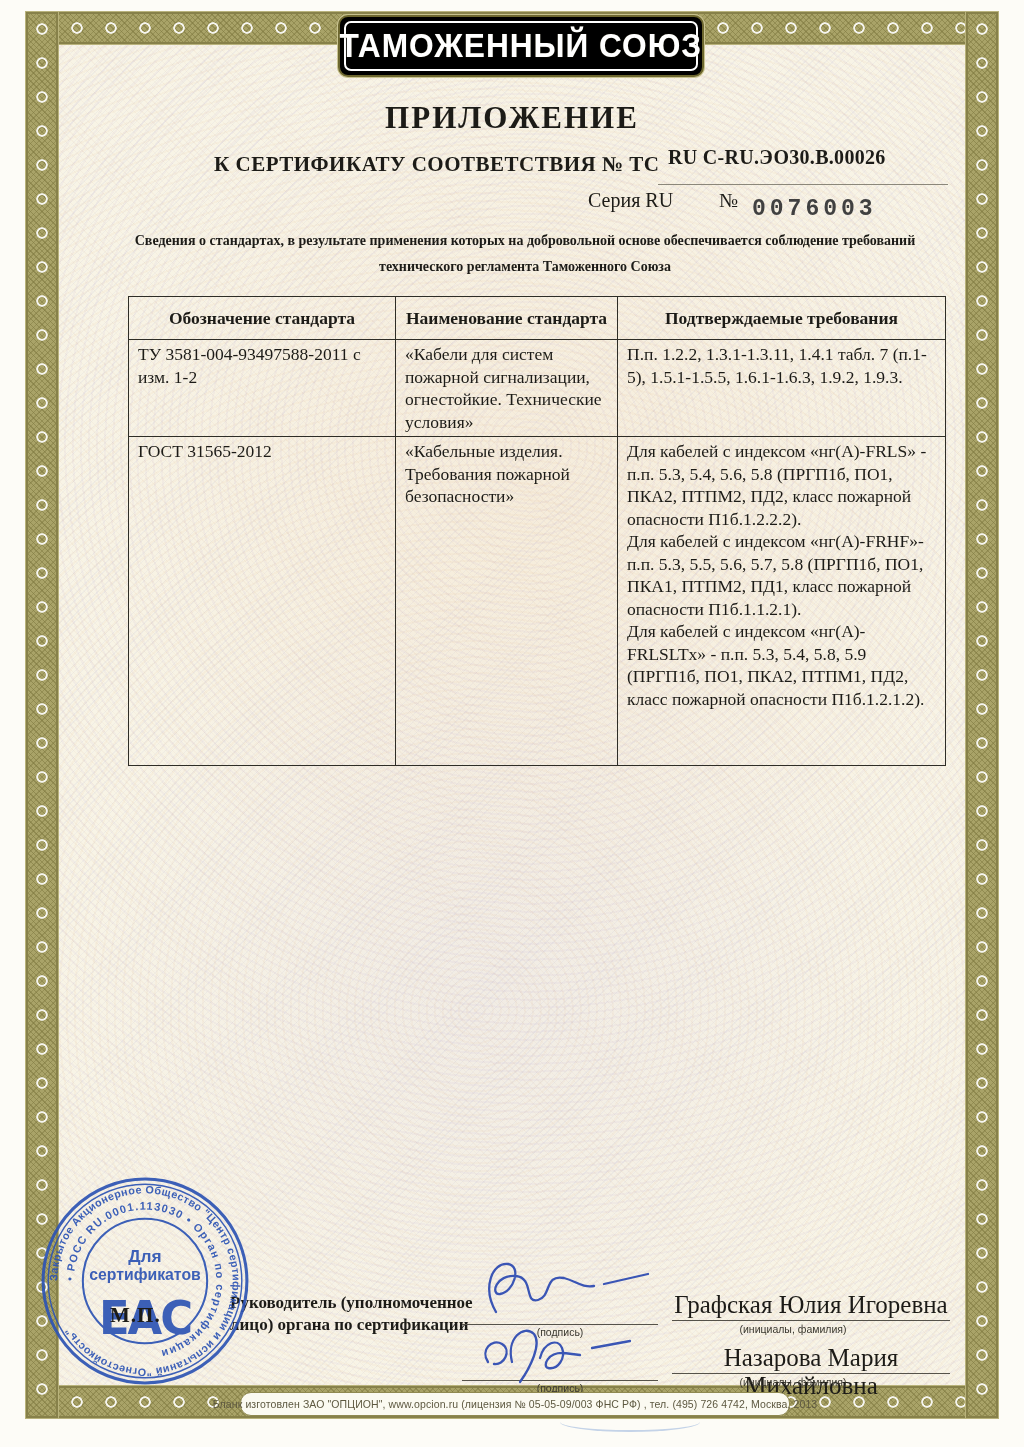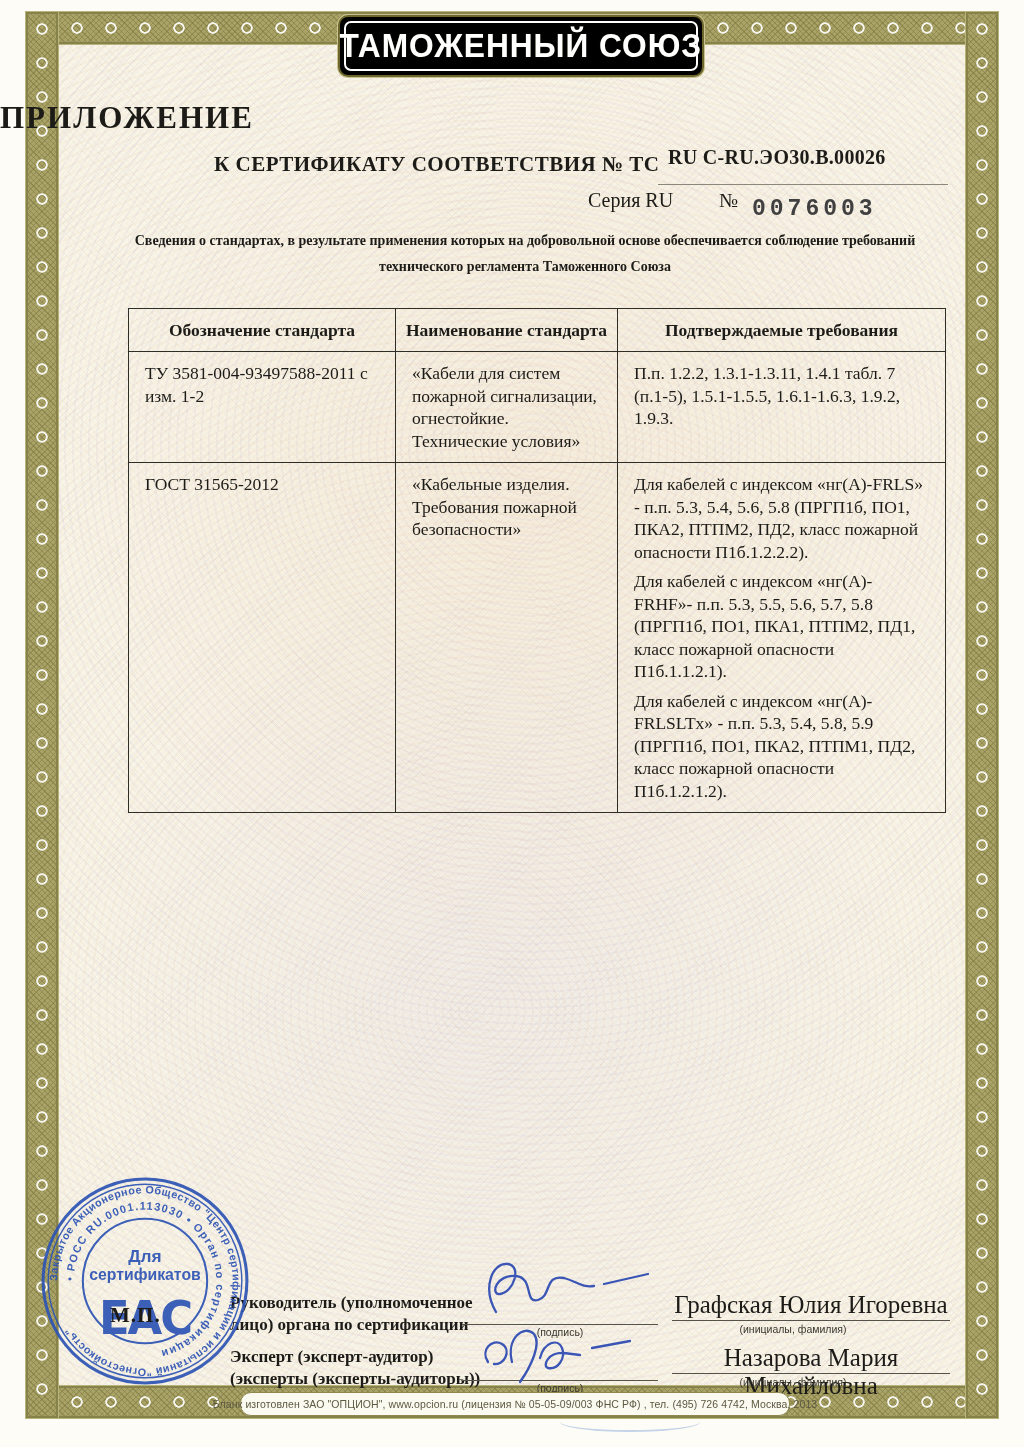--- a/index.html
+++ b/index.html
@@ -50,41 +50,41 @@
   .banner{position:absolute;left:338px;top:15px;width:362px;height:58px;z-index:3;
     background:#000000;border:2px solid #6d672f;border-radius:10px;
     box-shadow:0 0 0 1px #c9c390;}
   .banner-inner{position:absolute;inset:4px;border:2px solid #ffffff;border-radius:7px;
     display:flex;align-items:center;justify-content:center;}
   .banner-text{font-family:"Liberation Sans", sans-serif;font-weight:700;color:#ffffff;
     font-size:33px;letter-spacing:1px;transform:scaleX(.96);white-space:nowrap;
     text-shadow:0 0 1px rgba(90,85,40,.6);}
 
   
-  .title{position:absolute;left:0;top:100px;width:1024px;text-align:left;z-index:2;
+  .title{position:absolute;left:0;top:100px;width:1024px;text-align:center;z-index:2;
     font-size:31px;font-weight:700;letter-spacing:2px;}
   .subtitle{position:absolute;left:214px;top:152px;z-index:2;font-size:21px;font-weight:700;letter-spacing:.5px;}
   .cert-number{position:absolute;left:668px;top:146px;z-index:2;font-size:20px;font-weight:700;letter-spacing:.3px;text-align:center;}
   .cert-underline{position:absolute;left:658px;top:184px;width:290px;border-top:1px solid #8b877a;z-index:2;}
   .series-label{position:absolute;left:588px;top:189px;z-index:2;font-size:20px;}
   .number-sign{position:absolute;left:719px;top:189px;z-index:2;font-size:20px;}
   .form-number{position:absolute;left:752px;top:196px;z-index:2;
     font-family:Liberation Mono, monospace;font-weight:700;font-size:23px;
     letter-spacing:4px;color:#404040;}
 
   .intro{position:absolute;left:104px;top:228px;width:842px;z-index:2;text-align:center;
     font-size:14px;font-weight:700;line-height:26px;}
 
   
-  .standards{position:absolute;left:128px;top:308px;z-index:2;border-collapse:collapse;
+  .standards{position:absolute;left:128px;top:296px;z-index:2;border-collapse:collapse;
     width:817px;table-layout:fixed;}
   .standards th,.standards td{border:1.6px solid #2e2d26;vertical-align:top;
     padding:3px 8px 3px 9px;font-size:17.5px;line-height:22.5px;}
   .standards th{font-weight:700;text-align:center;height:38px;vertical-align:middle;padding:2px 6px;}
-  .standards td p{margin:7px;}
+  .standards td p{margin:0;}
   .col-designation{width:267px;} .col-name{width:222px;} .col-req{width:328px;}
   .row-tu td{height:88px;} .row-gost td{height:322px;}
 
   
   .stamp{position:absolute;left:38px;top:1174px;width:214px;height:214px;z-index:4;opacity:.92;}
   .seal-mark{position:absolute;left:110px;top:1303px;z-index:5;font-size:21px;font-weight:700;letter-spacing:1px;}
 
   
   .sig-role{position:absolute;left:230px;width:256px;z-index:3;font-size:17px;font-weight:700;line-height:22px;}
   .role-1{top:1292px;} .role-2{top:1346px;}
@@ -208,21 +208,20 @@
       <path d="M34,64 C20,40 30,14 46,16 C60,18 52,44 38,46 C28,47 34,26 54,28 C72,30 62,56 76,52 C90,48 82,26 102,30 C114,33 120,40 132,38"></path>
       <path d="M142,36 L186,26"></path>
     </g>
   </svg>
   <div class="sig-line sig-line-1"></div>
   <div class="sig-caption sig-caption-1">(подпись)</div>
   <div class="sig-name name-1">Графская Юлия Игоревна</div>
   <div class="name-line name-line-1"></div>
   <div class="name-caption name-caption-1">(инициалы, фамилия)</div>
 
-  <div class="sig-role role-2">Эксперт (эксперт-аудитор) (эксперты (эксперты-аудиторы))</div>
   <svg class="handwriting hand-2" width="220" height="80" viewBox="0 0 220 80">
     <g fill="none" stroke="#3a55b5" stroke-width="2.3" stroke-linecap="round">
       <path d="M20,50 C12,38 24,26 34,32 C44,38 36,54 26,52"></path>
       <path d="M44,50 C38,26 56,12 66,22 C74,32 62,56 52,70"></path>
       <path d="M72,46 C76,30 90,26 94,36 C98,46 90,58 80,56 C74,54 80,40 96,41 L112,43"></path>
       <path d="M124,36 L162,29"></path>
     </g>
   </svg>
   <div class="sig-line sig-line-2"></div>
   <div class="sig-caption sig-caption-2">(подпись)</div>

